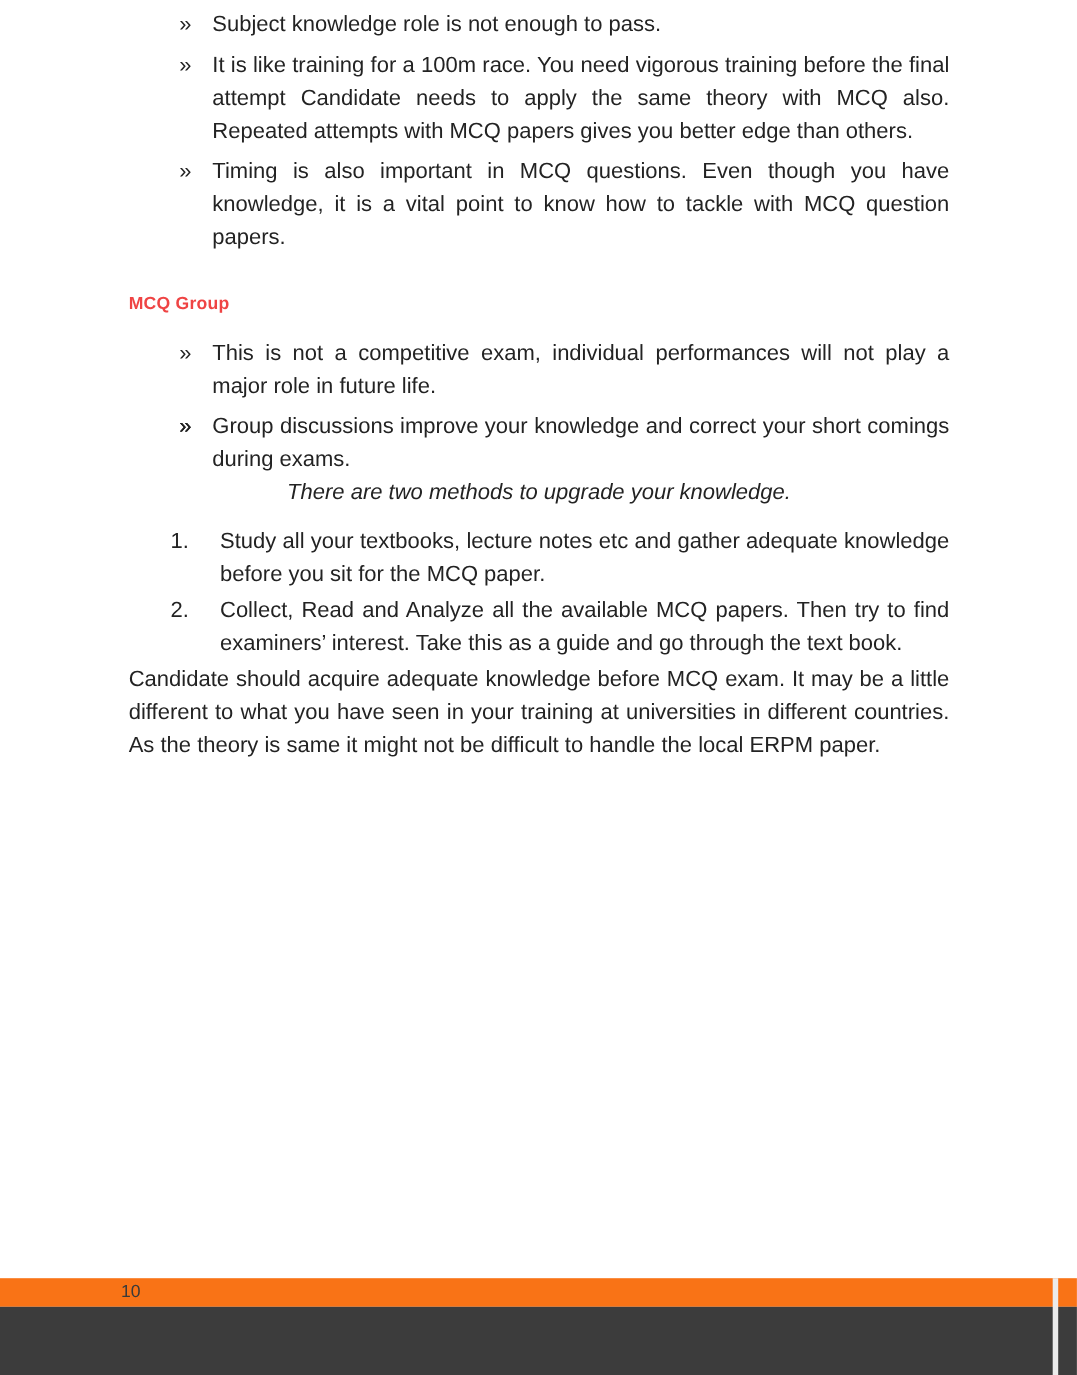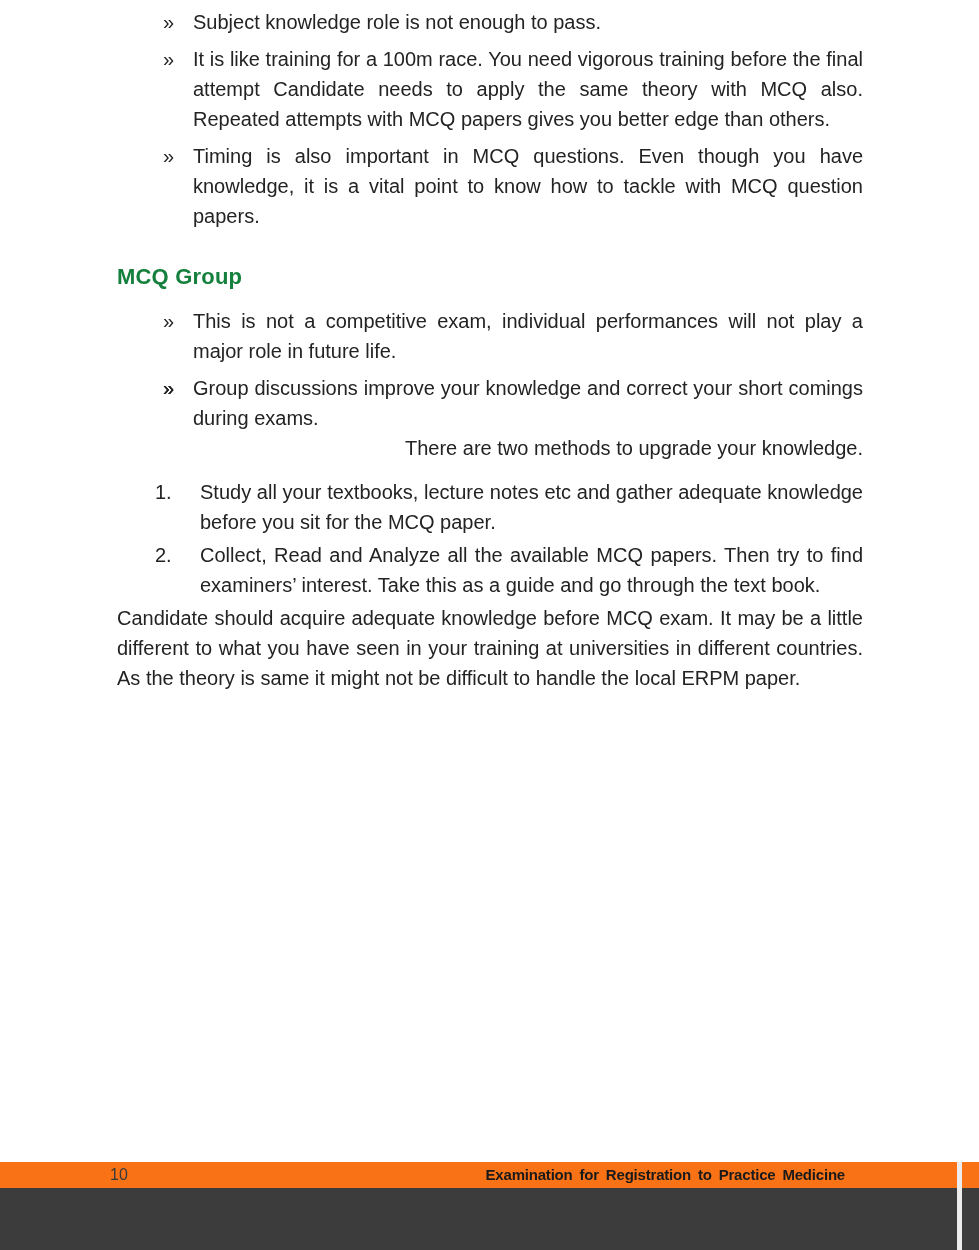--- a/index.html
+++ b/index.html
@@ -33,34 +33,34 @@
   }
   ul.bullets li .marker {
     position: absolute;
     left: 46px;
     top: 0;
     text-align: left;
   }
   .first-list { padding-top: 7px; }
   h2.section-heading {
     margin: 31px 0 15px 0;
-    font-size: 22px;
+    font-size: 16px;
     line-height: 29px;
     font-weight: bold;
-    color: #15803d;
+    color: #ef4444;
     letter-spacing: 0.2px;
     text-align: left;
   }
   p.body-par {
     margin: 12px 0 0 0;
     font-size: 20px;
     line-height: 30px;
     text-align: justify;
   }
-  p.intro-par { margin-top: 0; text-align: right; }
+  p.intro-par { margin-top: 0; text-align: center; font-style: italic; }
   ol.numbered {
     list-style: none;
     margin: 14px 0 0 0;
     padding: 0;
   }
   ol.numbered li {
     position: relative;
     padding-left: 83px;
     margin-top: 3px;
     font-size: 20px;
@@ -170,17 +170,16 @@
         <span>Collect, Read and Analyze all the available MCQ papers. Then try to find examiners’ interest. Take this as a guide and go through the text book.</span>
       </li>
     </ol>
 
     <p class="body-par closing-par">Candidate should acquire adequate knowledge before MCQ exam. It may be a little different to what you have seen in your training at universities in different countries. As the theory is same it might not be difficult to handle the local ERPM paper.</p>
 
   </div>
 
   <div class="footer-gray">
     <span class="page-number">10</span>
-    <span class="running-title">Examination for Registration to Practice Medicine</span>
   </div>
   <div class="footer-dark"></div>
   <div class="edge-line"></div>
 </div>
 
 </body></html>

